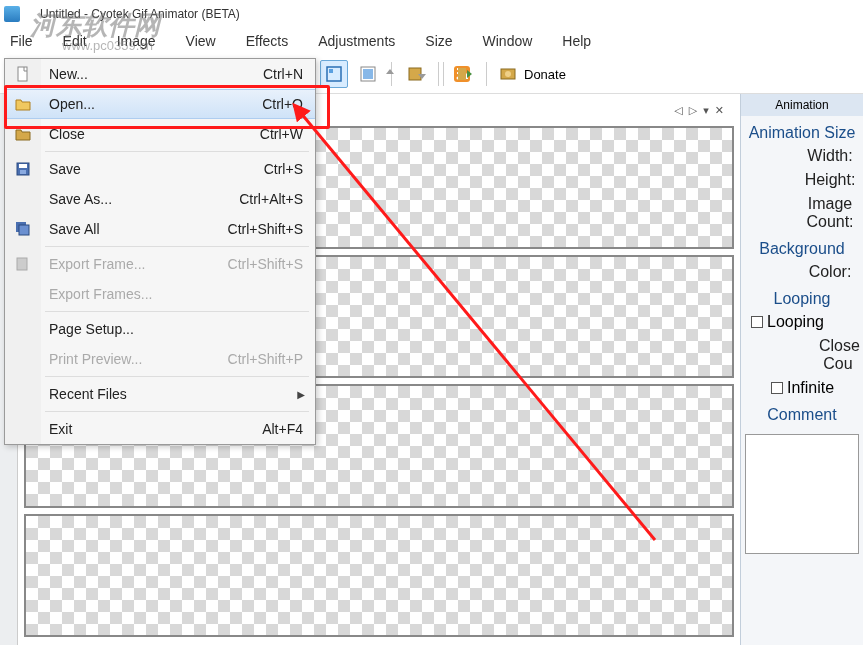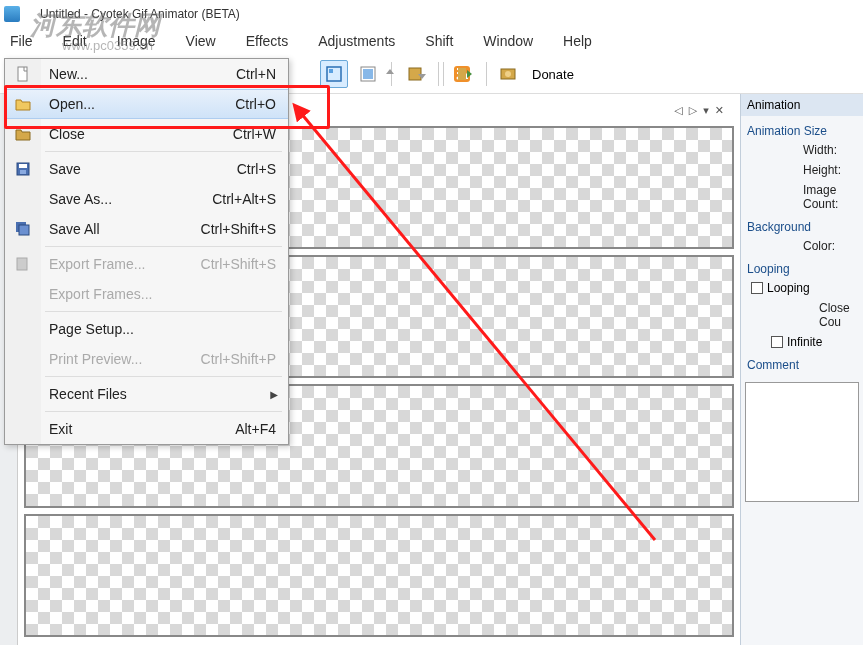--- a/index.html
+++ b/index.html
@@ -8,38 +8,38 @@
 .watermark2 { position: absolute; top: 38px; left: 62px; font-size: 13px; color: rgba(120,120,120,0.55); z-index: 0; pointer-events: none; }
 .titlebar { height: 28px; display: flex; align-items: center; padding: 0 4px; gap: 20px; }
 .app-icon { width: 16px; height: 16px; background: linear-gradient(#5ab0e8,#2a7cc0); border-radius: 2px; }
 .titlebar-text { font-size: 12px; color: #333; }
 .menubar { height: 26px; display: flex; align-items: center; padding: 0 10px; gap: 30px; font-size: 14px; color: #333; }
 .menubar span { cursor: default; }
 .toolbar { height: 40px; border-bottom: 1px solid #ddd; display: flex; align-items: center; padding: 0 4px; gap: 6px; background:#fff; }
 .tbtn { width: 28px; height: 28px; display: flex; align-items: center; justify-content: center; border-radius: 2px; }
 .tbtn.sel { border: 1px solid #6aa8d8; background: #d8ecff; }
 .tsep { width: 1px; height: 24px; background: #ccc; margin: 0 3px; }
-.donate-btn { display: flex; align-items: center; gap: 16px; padding: 2px 6px; }
+.donate-btn { display: flex; align-items: center; gap: 8px; padding: 2px 6px; }
 .workspace { display: flex; height: calc(645px - 28px - 26px - 40px); }
 .left-strip { width: 18px; background: #eceef0; border-right: 1px solid #ccc; }
 .center { flex: 1; display: flex; flex-direction: column; padding: 8px 6px; gap: 6px; }
 .frames-header { height: 18px; display: flex; align-items: center; justify-content: flex-end; gap: 6px; padding-right: 10px; color: #555; font-size: 11px; }
 .frames-header span { cursor: pointer; }
 .frame { border: 2px solid #888; height: 126px; background: repeating-conic-gradient(#d8d8d8 0 25%, #fff 0 50%) 0 0/24px 24px; }
-.right-panel { width: 123px; border-left: 1px solid #c2cedb; background: #f4f6f9; }
+.right-panel { width: 123px; border-left: 1px solid #c2cedb; background: #f4f6f9; text-align: center; }
 .panel-title { background: #dce6f2; padding: 4px 6px; font-size: 12px; }
-.panel-section { padding: 2px 6px 6px; font-size: 12px; }
+.panel-section { padding: 2px 6px 6px; font-size: 16px; }
 .panel-heading { color: #1b4e8a; padding: 6px 0 2px; }
 .panel-field { color: #222; padding: 3px 0 3px 8px; margin-left: 48px; }
 .checkbox-row { display: flex; align-items: center; gap: 4px; padding: 3px 0 3px 4px; }
 .checkbox { width: 12px; height: 12px; border: 1px solid #555; background: #fff; }
 .comment-box { border: 1px solid #999; background: #fff; margin: 2px 4px; height: 120px; }
 
 
-.dropdown { position: absolute; top: 58px; left: 4px; width: 285px; background: #f6f6f6; border: 1px solid #9a9a9a; box-shadow: 2px 2px 6px rgba(0,0,0,0.2); z-index: 20; }
+.dropdown { position: absolute; top: 58px; left: 4px; width: 312px; background: #f6f6f6; border: 1px solid #9a9a9a; box-shadow: 2px 2px 6px rgba(0,0,0,0.2); z-index: 20; }
 .dropdown .icon-strip { position: absolute; left: 0; top: 0; bottom: 0; width: 36px; background: #f0f0f0; }
 .menu-item { display: flex; align-items: center; height: 30px; position: relative; padding-left: 44px; padding-right: 12px; font-size: 14px; color: #222; }
 .menu-item.disabled { color: #aaa; }
 .menu-item .shortcut { margin-left: auto; }
 .menu-item .mi-icon { position: absolute; left: 8px; width: 20px; height: 20px; display:flex; align-items:center; justify-content:center; }
 .menu-item.hov { background: linear-gradient(#e8f1fb,#cfe3f8); border-top:1px solid #aecdf0; border-bottom:1px solid #aecdf0;text-align:center; }
 .menu-sep { height: 1px; background: #ddd; margin: 2px 6px 2px 40px; }
 .submenu-arrow { position: absolute; right: 10px; color: #444; font-size: 10px; }
 
 
@@ -58,21 +58,21 @@
   <div class="titlebar-text">Untitled - Cyotek Gif Animator (BETA)</div>
 </div>
 
 <div class="menubar">
   <span>File</span>
   <span>Edit</span>
   <span>Image</span>
   <span>View</span>
   <span>Effects</span>
   <span>Adjustments</span>
-  <span>Shift</span>
+  <span>Size</span>
   <span>Window</span>
   <span>Help</span>
 </div>
 
 <div class="toolbar">
   <div style="width:310px"></div>
   <div class="tbtn sel">
     <svg class="ic" viewBox="0 0 16 16">
         <rect x="1" y="1" width="14" height="14" fill="none" stroke="#2a6fb5" stroke-width="1.5"></rect>
         <rect x="3" y="3" width="4" height="4" fill="#5aa0e0"></rect>

